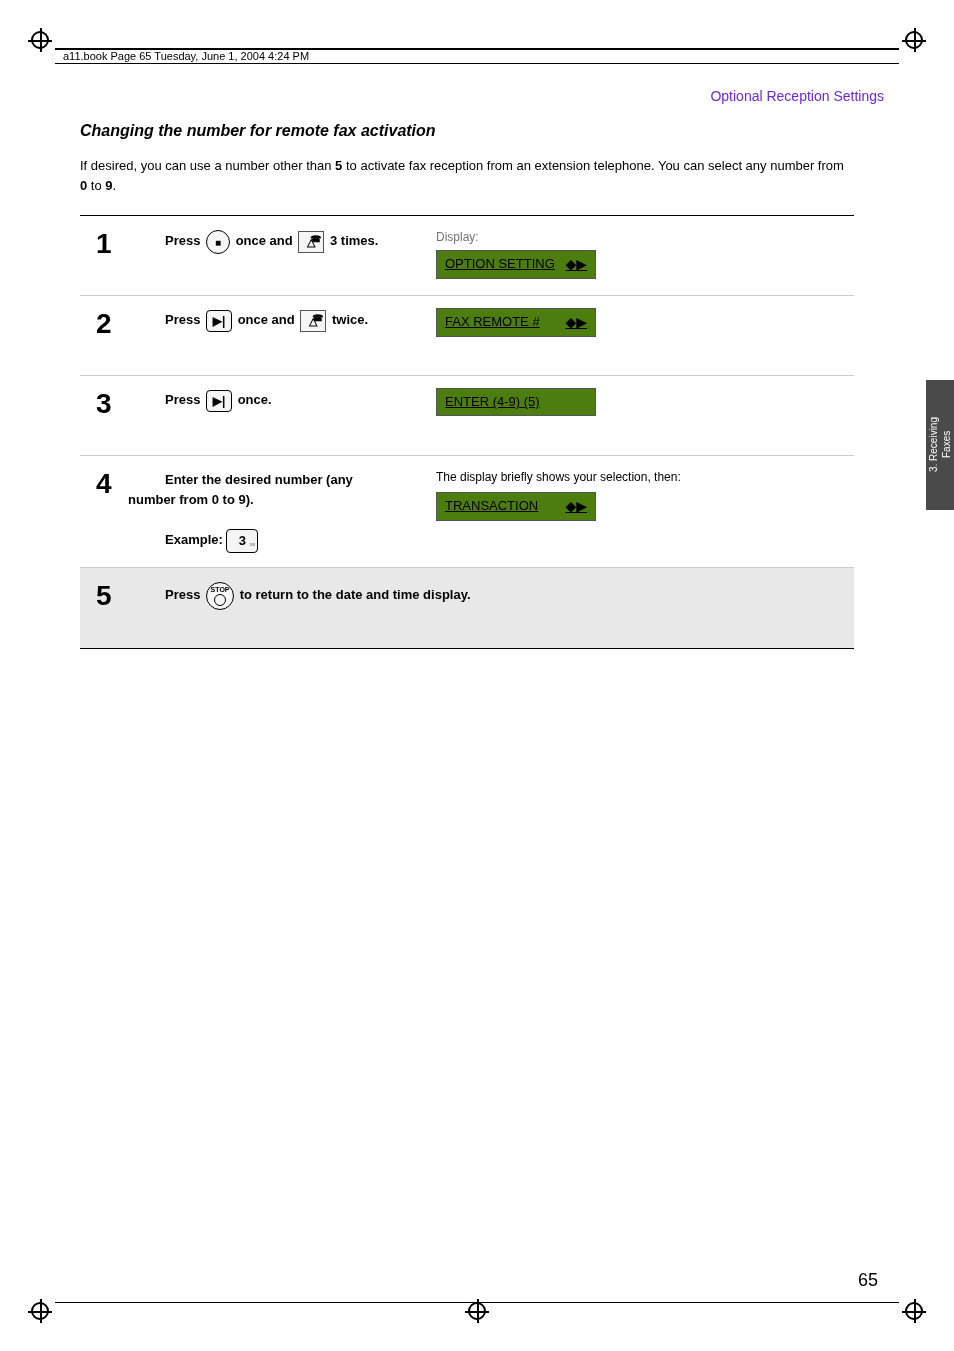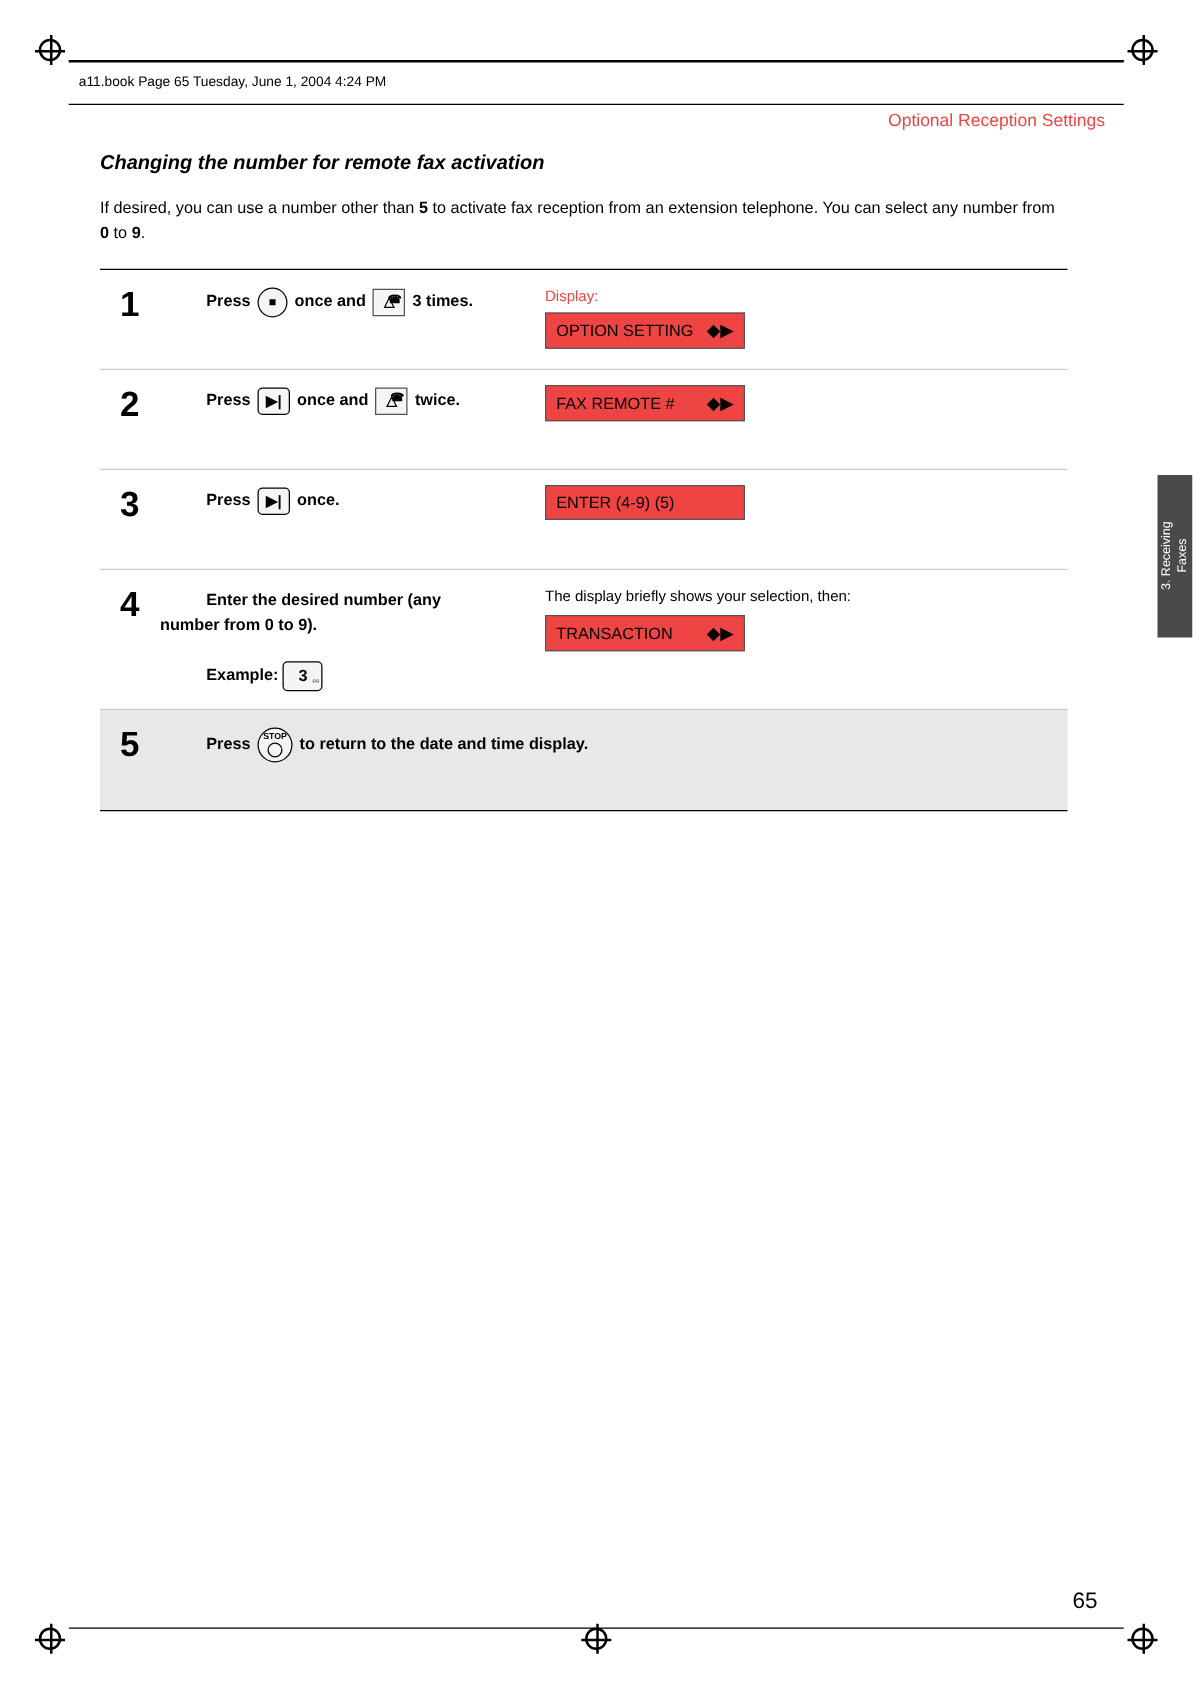--- a/index.html
+++ b/index.html
@@ -32,37 +32,37 @@
       border: 2px solid #000;
       border-radius: 50%;
     }
 
     
     .header-strip {
       position: absolute;
       top: 48px;
       left: 55px;
       right: 55px;
-      height: 36px;
+      height: 16px;
       border-top: 1.5px solid #000;
       border-bottom: 1.5px solid #000;
       display: flex;
       align-items: center;
       padding: 0 8px;
       font-size: 11px;
       color: #000;
     }
 
     
     .page-title {
       position: absolute;
       top: 88px;
       right: 70px;
       font-size: 14px;
-      color: #ef4444;
+      color: #6d28d9;
     }
 
     
     .side-tab {
       position: absolute;
       top: 380px;
       right: 0;
       width: 28px;
       height: 130px;
       background: #4a4a4a;
@@ -146,35 +146,35 @@
       flex: 1;
       padding: 12px 16px;
       font-size: 12px;
       line-height: 1.5;
       border-left: none;
     }
 
     
     .display-label {
       font-size: 12px;
-      color: #ef4444;
+      color: #737373;
       margin-bottom: 4px;
     }
 
     
     .lcd-box {
       border: 1.5px solid #555;
       display: inline-flex;
-      align-items: center;
       padding: 3px 8px;
       font-size: 13px;
-      background: #ef4444;
+      background: #4d7c0f;
       min-width: 160px;
       gap: 6px;
       justify-content: space-between;
+      text-decoration: underline;
     }
     .lcd-arrows {
       font-size: 14px;
       color: #000;
     }
 
     
     .btn-icon {
       display: inline-flex;
       align-items: center;

